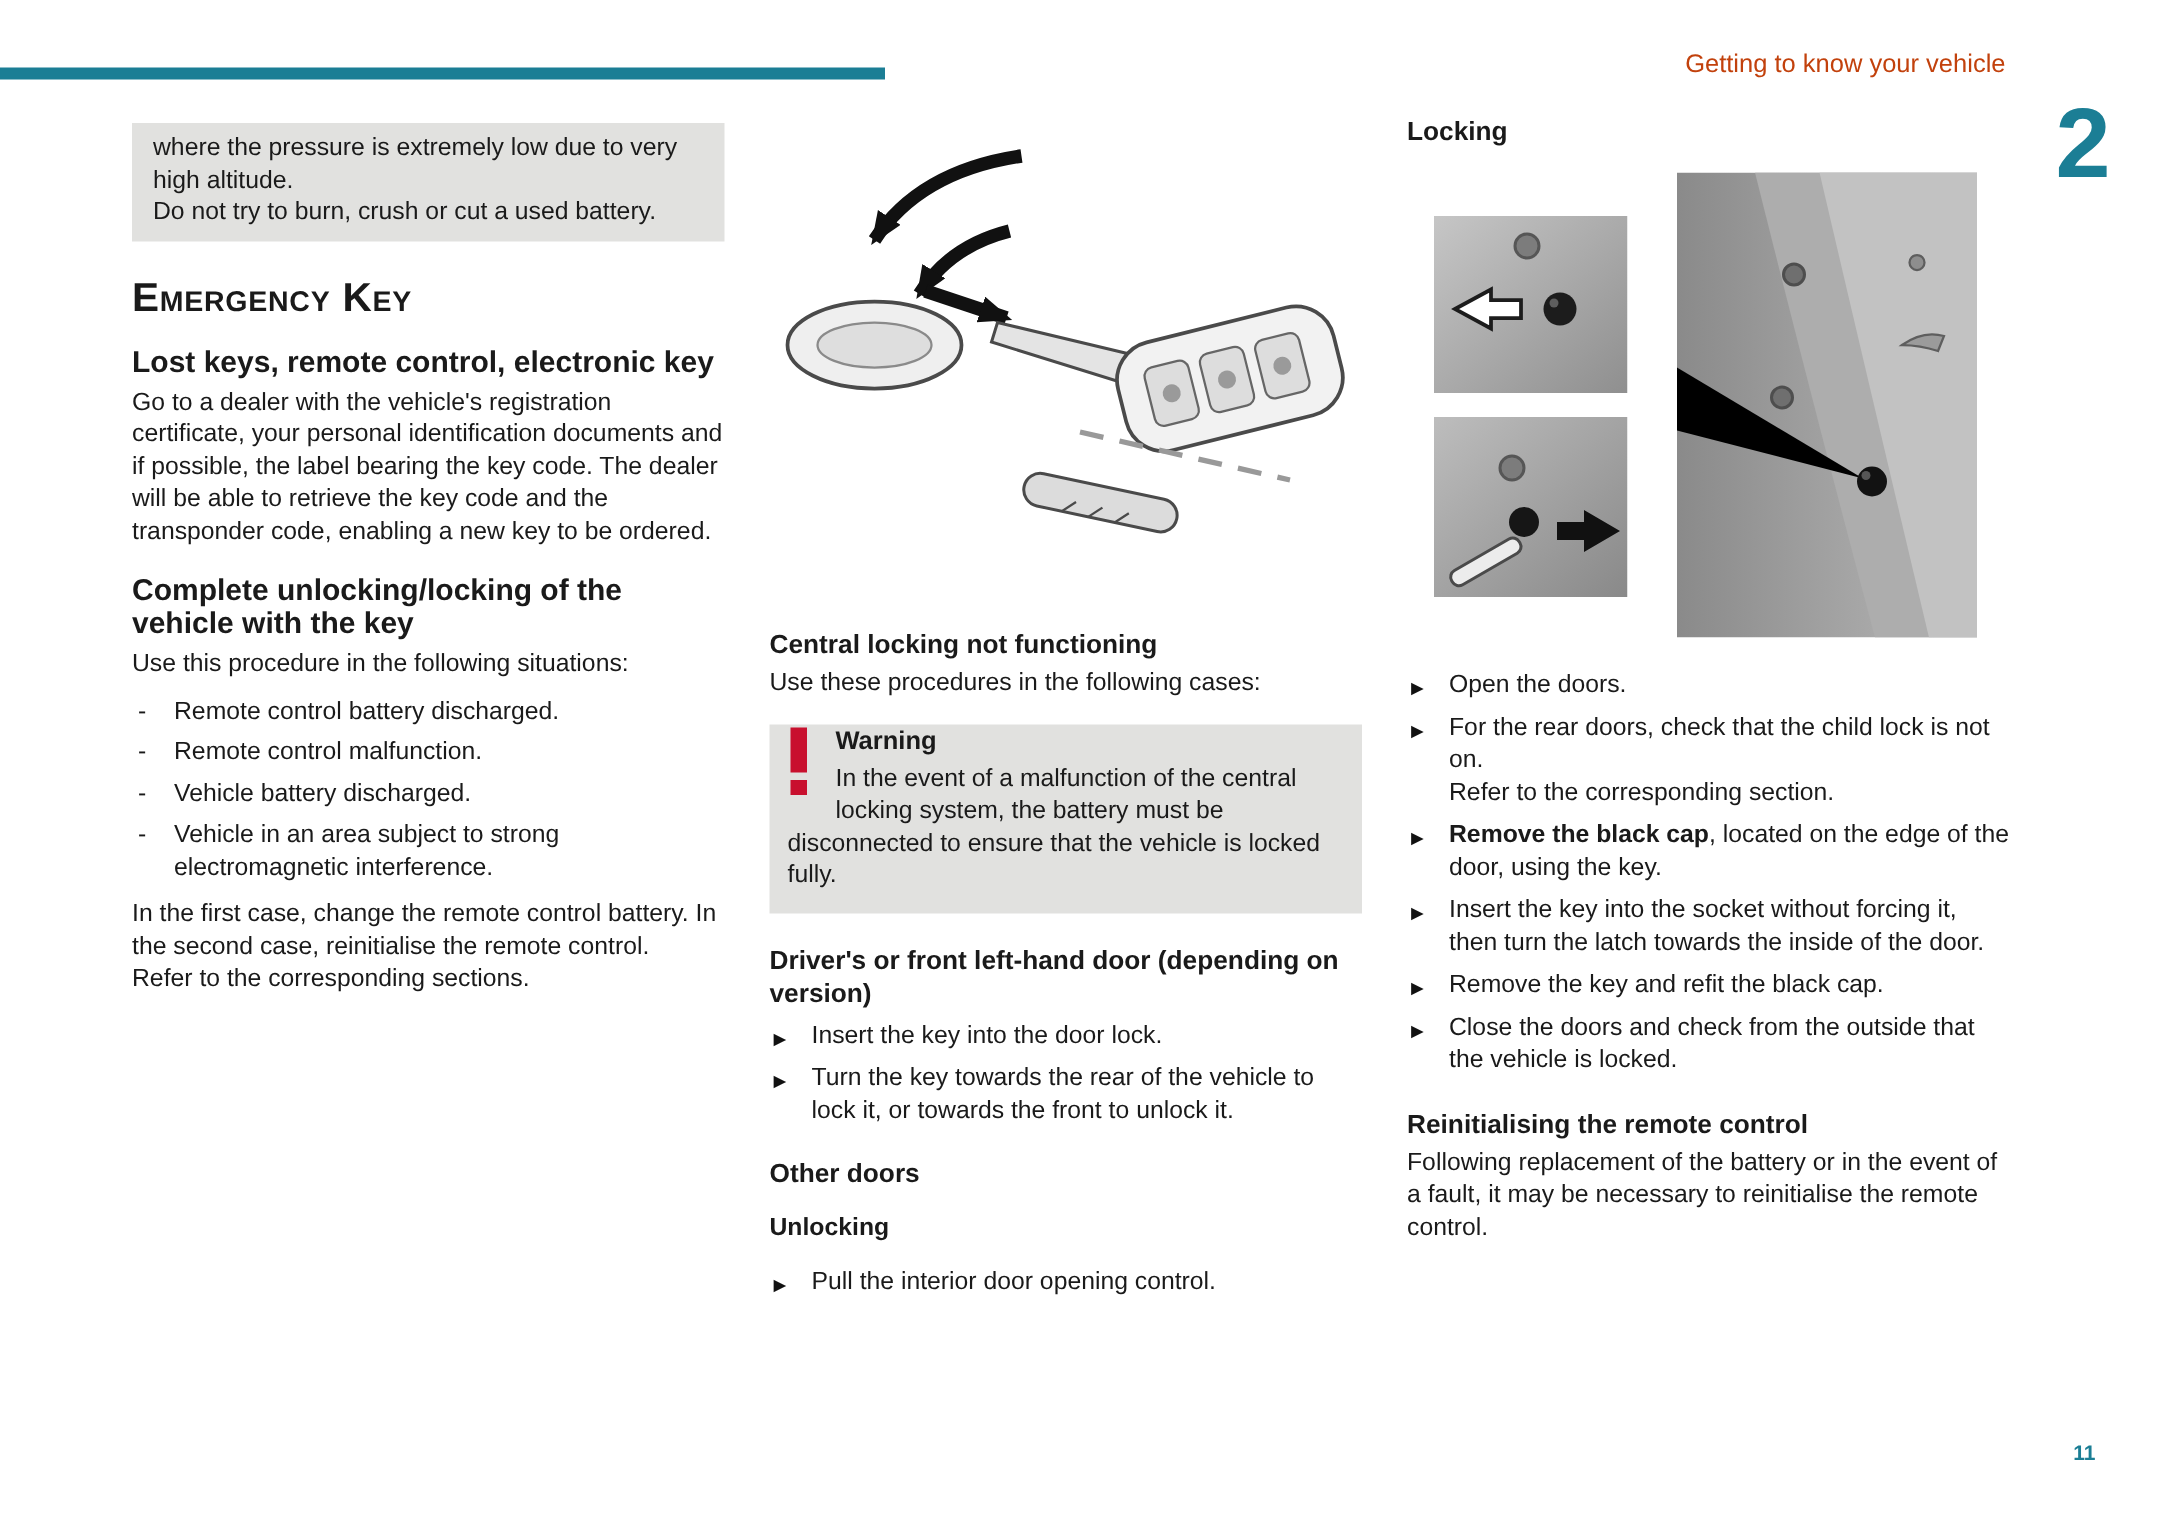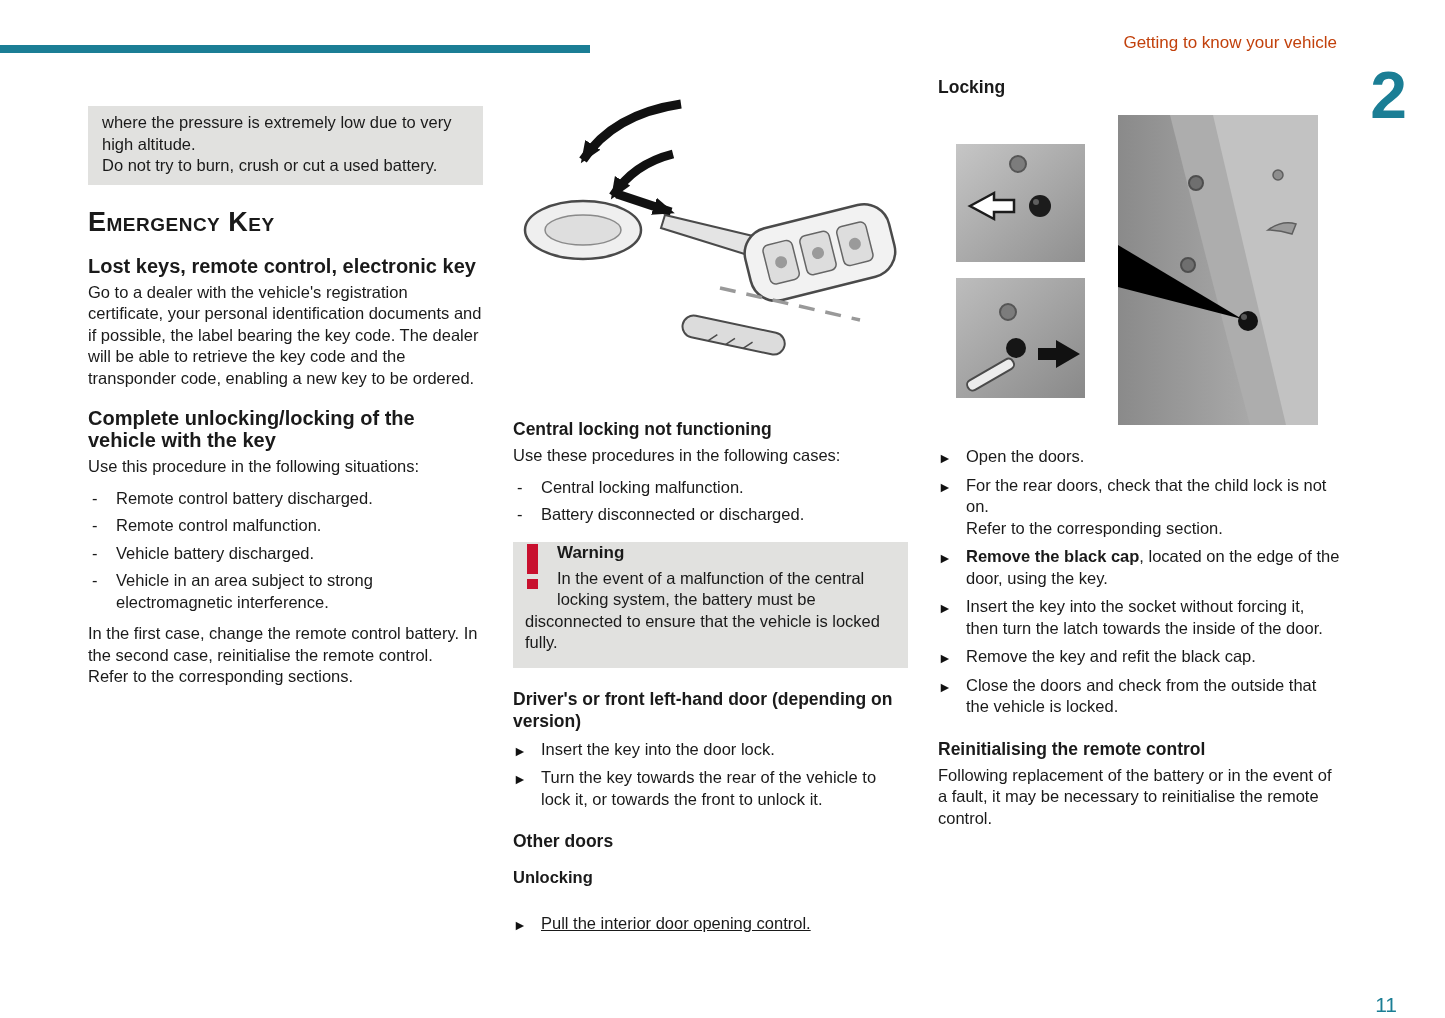--- a/index.html
+++ b/index.html
@@ -5,24 +5,24 @@
   html,body{margin:0;padding:0;}
   body{
     width:1445px;height:1018px;position:relative;overflow:hidden;
     background:#ffffff;color:#1a1a1a;
     font-family:"Liberation Sans", sans-serif;
     font-size:16.5px;line-height:21.5px;
   }
   .accent-bar{position:absolute;left:0;top:45px;width:590px;height:8px;background:#1B7E95;}
   .header-title{position:absolute;top:32px;right:108px;color:#c2410c;font-size:17px;}
   .chapter-num{position:absolute;top:62px;right:38px;color:#1B7E95;font-size:66px;font-weight:bold;line-height:1;}
-  .page-num{position:absolute;top:958px;right:48px;color:#1B7E95;font-size:21px;font-weight:normal;margin-top:36px;}
+  .page-num{position:absolute;top:958px;right:48px;color:#1B7E95;font-size:14px;font-weight:bold;}
 
   .col{position:absolute;top:82px;}
-  #col-left{left:88px;width:395px;margin-top:24px;}
+  #col-left{left:88px;width:395px;}
   #col-mid{left:513px;width:395px;}
   #col-right{left:938px;width:402px;top:76px;}
 
   .note-box{background:#E1E1DF;padding:6px 12px 8px 14px;}
   .doc-title{font-variant:small-caps;font-weight:bold;font-size:27px;line-height:30px;margin-top:22px;letter-spacing:.5px;}
   .subhead{font-weight:bold;font-size:20px;line-height:22px;margin-top:18px;}
   .head{font-weight:bold;font-size:17.5px;line-height:22px;margin-top:20px;}
   .para{margin-top:5px;}
   .dash-list{margin-top:10px;}
   .dash-item{position:relative;padding-left:28px;margin-bottom:6px;}
@@ -111,41 +111,37 @@
 
       <g transform="rotate(12 220 250)">
         <rect x="168" y="236" width="104" height="22" rx="11" fill="#dcdcdc" stroke="#4a4a4a" stroke-width="2"></rect>
         <path d="M196,258 l8,-8 M214,258 l8,-8 M232,258 l8,-8" stroke="#4a4a4a" stroke-width="1.5" fill="none"></path>
       </g>
     </svg>
   </div>
 
   <div class="head">Central locking not functioning</div>
   <div class="para">Use these procedures in the following cases:</div>
-  <div class="dash-list">
-    <div class="dash-item">Central locking malfunction.</div>
-    <div class="dash-item">Battery disconnected or discharged.</div>
-  </div>
 
   <div class="warn-box">
     <div class="warn-icon">
       <div class="bar"></div>
         <div class="dot"></div>
     </div>
     <div class="warn-title">Warning</div>
     <div class="warn-body">In the event of a malfunction of the central locking system, the battery must be disconnected to ensure that the vehicle is locked fully.</div>
   </div>
 
   <div class="head">Driver's or front left-hand door (depending on version)</div>
   <div class="step">Insert the key into the door lock.</div>
   <div class="step">Turn the key towards the rear of the vehicle to lock it, or towards the front to unlock it.</div>
 
   <div class="head">Other doors</div>
   <div class="subhead" style="font-size:16.5px;margin-top:14px;">Unlocking</div>
-  <div class="step" style="margin-top:25px;text-decoration:underline;">Pull the interior door opening control.</div>
+  <div class="step" style="margin-top:15px;">Pull the interior door opening control.</div>
 </div>
 
 <div class="col" id="col-right">
   <div class="head" style="margin-top:0;">Locking</div>
 
   <div class="img-cluster">
     <div class="img-small-1">
       <svg width="129" height="118" viewBox="0 0 129 118">
         <defs>
           <linearGradient id="g1" x1="0" y1="0" x2="1" y2="1">

